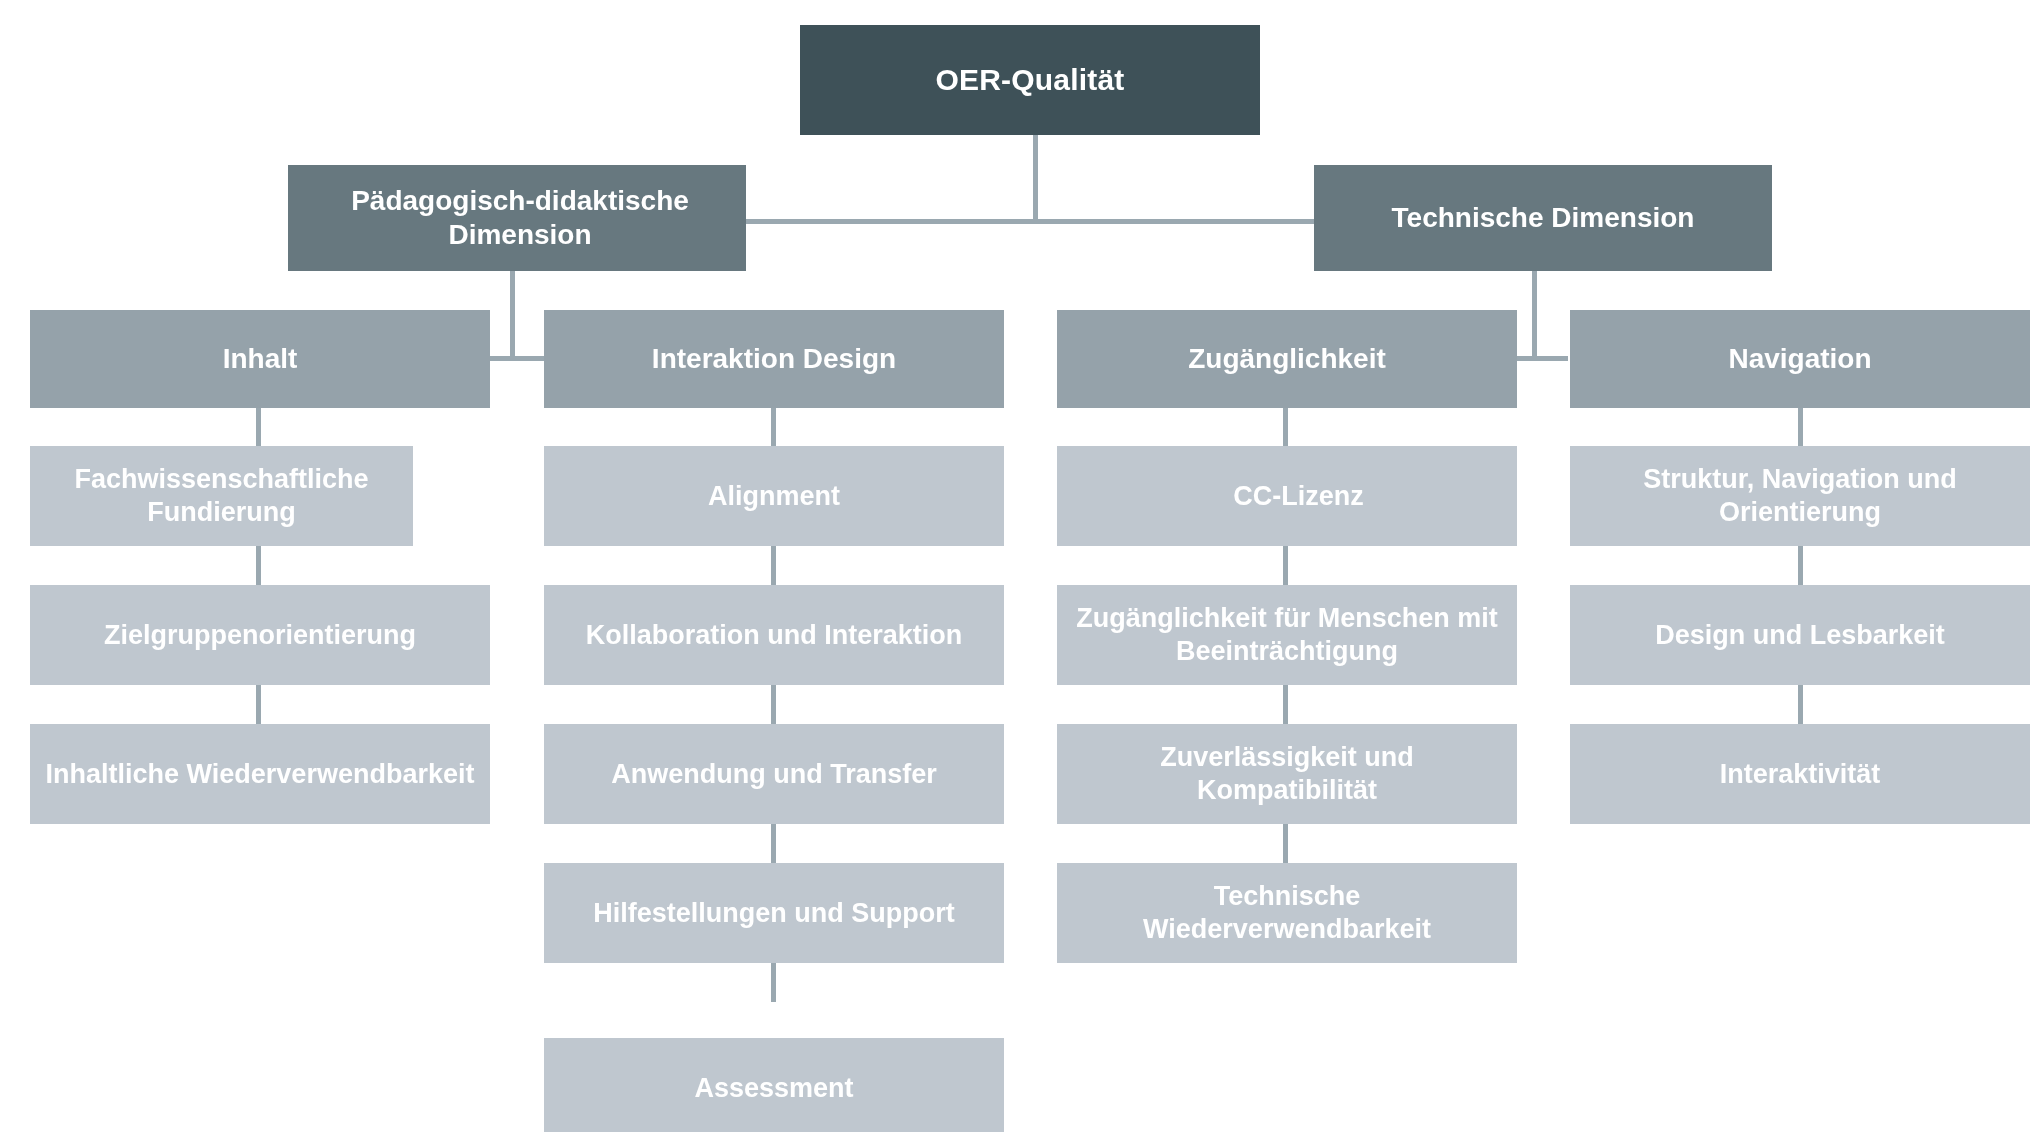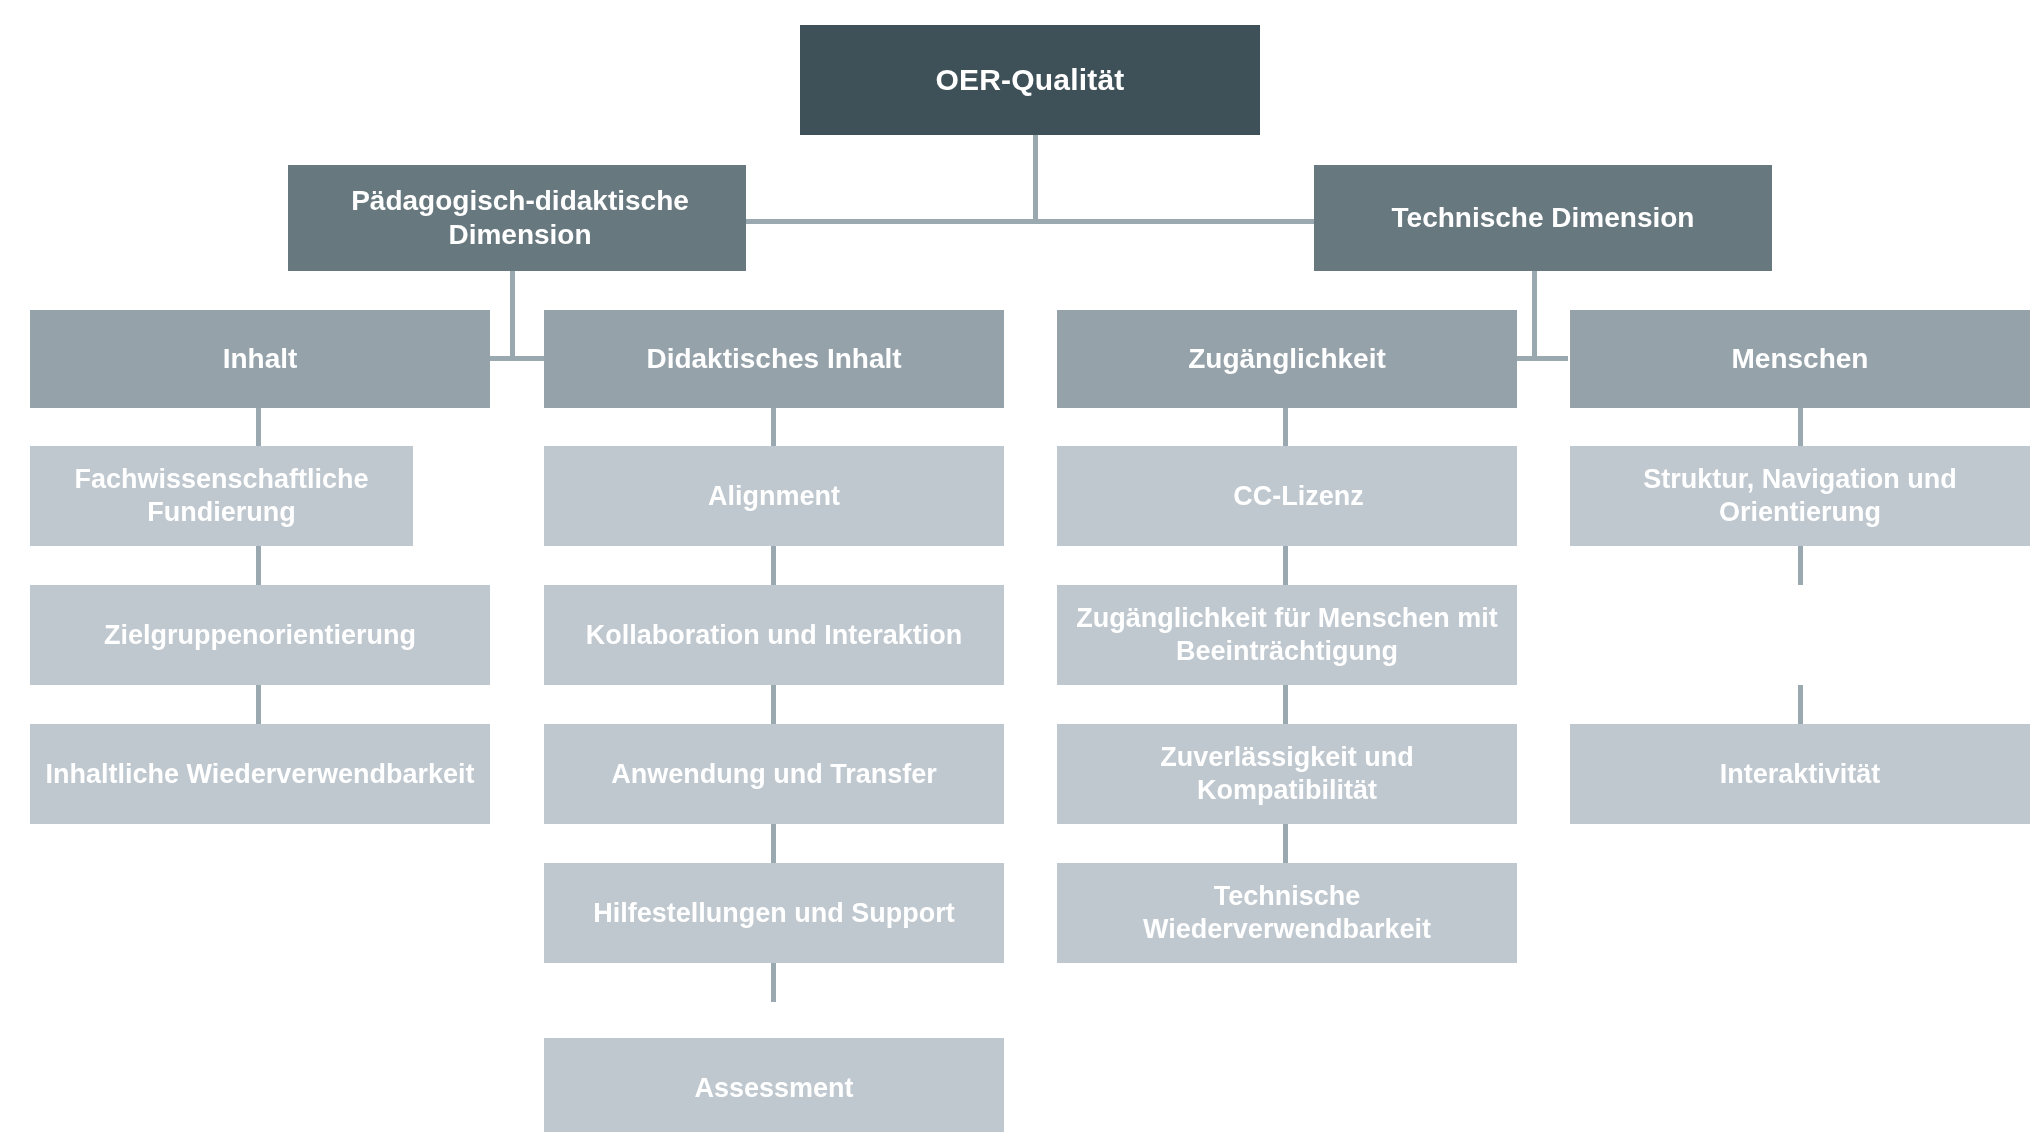--- a/index.html
+++ b/index.html
@@ -81,37 +81,38 @@
   <div class="conn" style="left:1798px; top:685px; width:5px; height:39px;"></div>
 
   <div class="node lvl1" style="left:800px; top:25px; width:460px; height:110px;">OER-Qualität</div>
 
   <div class="node lvl2" style="left:288px; top:165px; width:458px; height:106px;padding-left:16px;">Pädagogisch-didaktische Dimension</div>
 
   <div class="node lvl2" style="left:1314px; top:165px; width:458px; height:106px;">Technische Dimension</div>
 
   <div class="node lvl3" style="left:30px; top:310px; width:460px; height:98px;">Inhalt</div>
 
-  <div class="node lvl3" style="left:544px; top:310px; width:460px; height:98px;">Didaktisches Inhalt</div>
+  <div class="node lvl3" style="left:544px; top:310px; width:460px; height:98px;">Interaktion Design</div>
 
   <div class="node lvl3" style="left:1057px; top:310px; width:460px; height:98px;">Zugänglichkeit</div>
 
-  <div class="node lvl3" style="left:1570px; top:310px; width:460px; height:98px;">Menschen</div>
+  <div class="node lvl3" style="left:1570px; top:310px; width:460px; height:98px;">Navigation</div>
 
   <div class="node lvl4" style="left:30px; top:446px; width:383px; height:100px;">Fachwissenschaftliche Fundierung</div>
   <div class="node lvl4" style="left:30px; top:585px; width:460px; height:100px;">Zielgruppenorientierung</div>
   <div class="node lvl4" style="left:30px; top:724px; width:460px; height:100px;">Inhaltliche Wiederverwendbarkeit</div>
 
   <div class="node lvl4" style="left:544px; top:446px; width:460px; height:100px;">Alignment</div>
   <div class="node lvl4" style="left:544px; top:585px; width:460px; height:100px;">Kollaboration und Interaktion</div>
   <div class="node lvl4" style="left:544px; top:724px; width:460px; height:100px;">Anwendung und Transfer</div>
   <div class="node lvl4" style="left:544px; top:863px; width:460px; height:100px;">Hilfestellungen und Support</div>
   <div class="node lvl4" style="left:544px; top:1038px; width:460px; height:100px;">Assessment</div>
 
   <div class="node lvl4" style="left:1057px; top:446px; width:460px; height:100px;padding-left:33px;">CC-Lizenz</div>
   <div class="node lvl4" style="left:1057px; top:585px; width:460px; height:100px;">Zugänglichkeit für Menschen mit Beeinträchtigung</div>
   <div class="node lvl4" style="left:1057px; top:724px; width:460px; height:100px;">Zuverlässigkeit und Kompatibilität</div>
   <div class="node lvl4" style="left:1057px; top:863px; width:460px; height:100px;">Technische Wiederverwendbarkeit</div>
 
   <div class="node lvl4" style="left:1570px; top:446px; width:460px; height:100px;">Struktur, Navigation und Orientierung</div>
+  <div class="node lvl4" style="left:1570px; top:585px; width:460px; height:100px;">Design und Lesbarkeit</div>
   <div class="node lvl4" style="left:1570px; top:724px; width:460px; height:100px;">Interaktivität</div>
 
 </div>
 
 </body></html>

